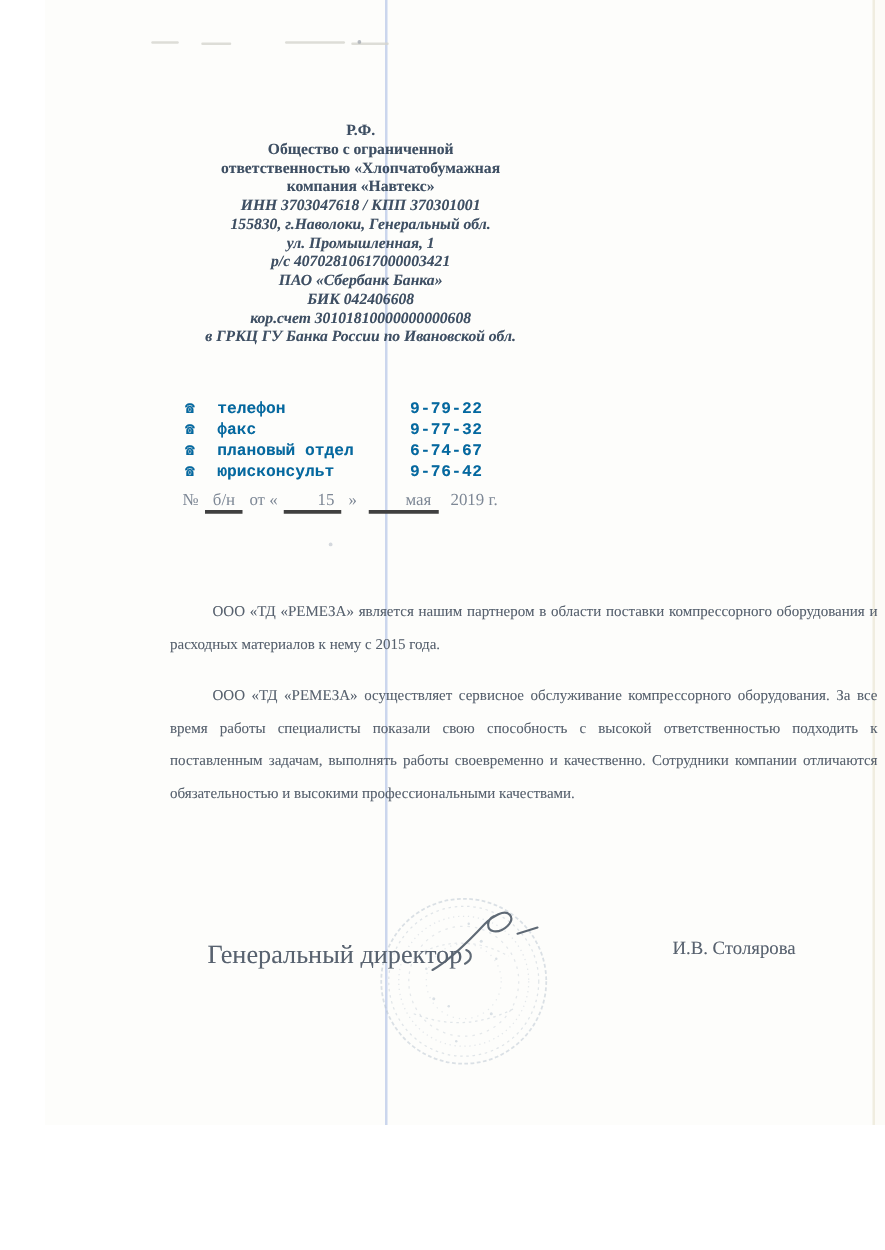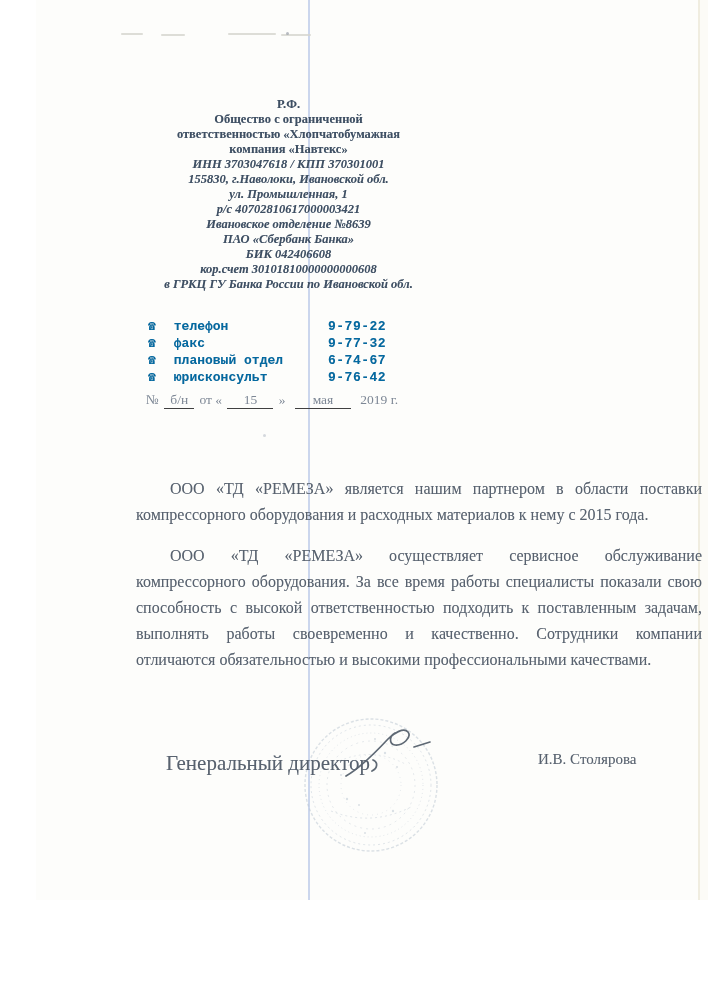--- a/index.html
+++ b/index.html
@@ -34,28 +34,28 @@
   .contacts{position:absolute;left:112px;top:318px;width:280px;
     color:#0369a1;font-size:13px;line-height:17px;font-weight:bold;
     text-shadow:0 0 .4px rgba(62,79,99,.3);font-family:Liberation Mono, monospace;}
   .contact-row{position:relative;height:17px;}
   .tel-icon{display:inline-block;width:18px;font-size:13px;}
   .contact-value{position:absolute;left:180px;top:0;font-weight:bold;letter-spacing:.5px;}
 
   
   .refline{position:absolute;left:110px;top:392px;color:#7d8795;font-size:13.5px;
     white-space:nowrap;}
-  .refline .u{display:inline-block;text-align:center;border-bottom:1px solid #404040;
+  .refline .u{display:inline-block;text-align:right;border-bottom:3px solid #404040;
     padding:0 6px;margin:0 2px;}
   .refline .u-day{min-width:34px;}
   .refline .u-month{min-width:44px;margin-left:6px;margin-right:6px;}
 
   
   .body-text{position:absolute;left:100px;top:476px;width:566px;
-    color:#58626f;font-size:16px;line-height:26px;text-align:justify;
+    color:#58626f;font-size:12px;line-height:26px;text-align:justify;
     text-shadow:0 0 .4px rgba(88,98,111,.3);}
   .body-text p{margin:0;text-indent:34px;}
   .body-text p + p{margin-top:15px;}
 
   
   .stamp{position:absolute;left:265px;top:715px;}
   .autograph{position:absolute;left:306px;top:724px;}
 
   .sig-title{position:absolute;left:130px;top:751px;color:#58626f;font-size:21px;
     text-shadow:0 0 .4px rgba(88,98,111,.3);}
@@ -76,24 +76,23 @@
   <div class="smudge sm4"></div>
   <div class="speck"></div>
   <div class="speck2"></div>
 
   <div class="letterhead">
     <div class="lh-title">Р.Ф.</div>
     <div class="lh-title">Общество с ограниченной</div>
     <div class="lh-title">ответственностью «Хлопчатобумажная</div>
     <div class="lh-title">компания «Навтекс»</div>
     <div class="lh-detail">ИНН 3703047618 / КПП 370301001</div>
-    <div class="lh-detail">155830, г.Наволоки, Ивановской обл.</div>
+    <div class="lh-detail">155830, г.Наволоки, Генеральный обл.</div>
     <div class="lh-detail">ул. Промышленная, 1</div>
     <div class="lh-detail">р/с 40702810617000003421</div>
-    <div class="lh-detail">Ивановское отделение №8639</div>
     <div class="lh-detail">ПАО «Сбербанк Банка»</div>
     <div class="lh-detail">БИК 042406608</div>
     <div class="lh-detail">кор.счет 30101810000000000608</div>
     <div class="lh-detail">в ГРКЦ ГУ Банка России по Ивановской обл.</div>
   </div>
 
   <div class="contacts">
     <div class="contact-row">
       <span class="tel-icon">☎</span>
       <span class="contact-label">телефон</span>

